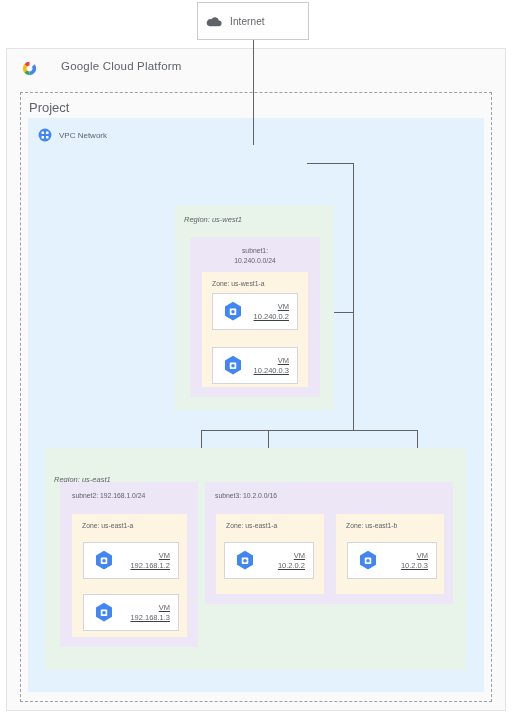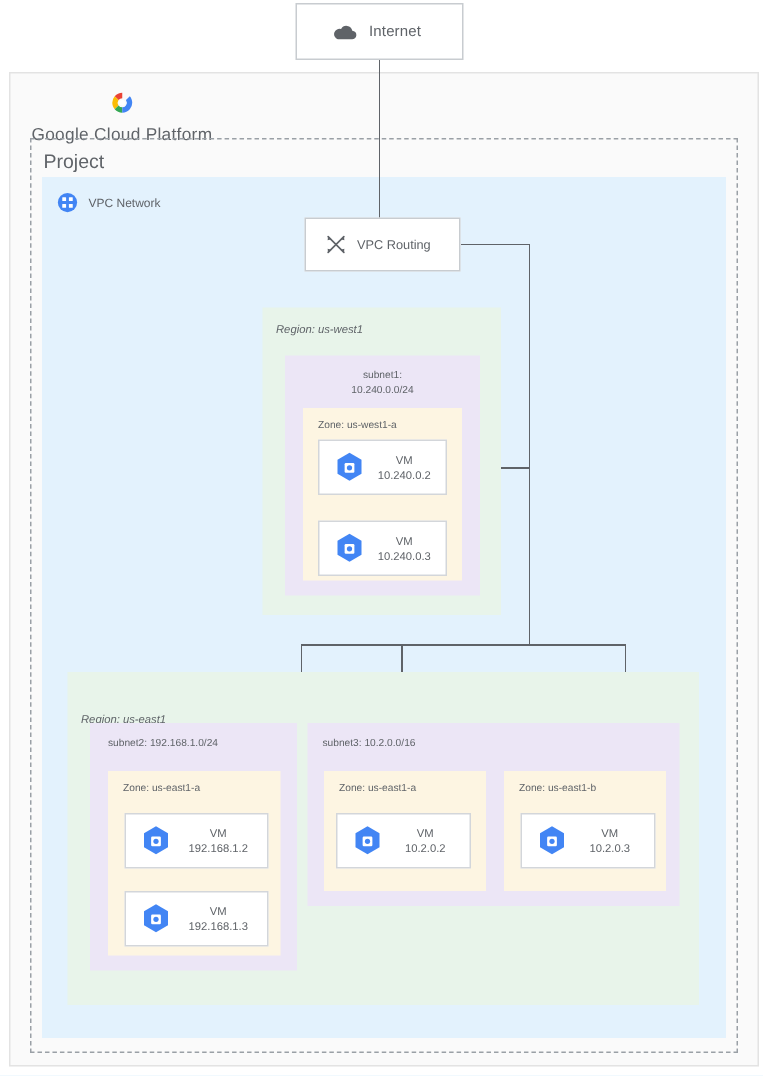--- a/index.html
+++ b/index.html
@@ -14,36 +14,36 @@
   #canvas{position:absolute;left:0;top:0;width:512px;height:717px;}
 
   
   #wires{position:absolute;left:0;top:0;width:512px;height:717px;z-index:1;pointer-events:none;}
 
   
   .internet-box{
     position:absolute;left:197px;top:2px;width:112px;height:38px;
     background:#fff;border:1px solid #c8ccd0;
     display:flex;align-items:center;gap:8px;
-    padding-left:24px;box-sizing:border-box;
+    padding-left:8px;box-sizing:border-box;
     z-index:3;
   }
   .internet-label{font-size:10px;color:#5f6368;letter-spacing:.1px;}
   .cloud-icon{width:16px;height:11px;position:relative;flex:0 0 auto;}
   .cloud-icon svg{display:block;}
 
   
   .gcp-frame{
     position:absolute;left:6px;top:48px;width:500px;height:663px;
     background:#fafafa;border:1px solid #e3e3e3;box-sizing:border-box;
     z-index:0;
   }
   .gcp-header{
     position:absolute;left:14px;top:11px;
-    display:flex;align-items:center;gap:7px;flex-direction:column;
+    display:flex;gap:23px;
   }
   .gcp-title{font-size:11.5px;color:#5f6368;letter-spacing:.2px;}
   .gcp-logo{width:17px;height:17px;flex:0 0 auto;}
 
   
   .project-box{
     position:absolute;left:20px;top:92px;width:472px;height:610px;
     border:1px dashed #9aa0a6;box-sizing:border-box;background:transparent;
     z-index:0;
   }
@@ -94,21 +94,21 @@
   #zone-use-a2{left:216px;top:514px;width:108px;height:80px;}
   #zone-use-b{left:336px;top:514px;width:108px;height:80px;}
 
   
   .vm{
     position:absolute;background:#fff;border:1px solid #d3d6da;box-sizing:border-box;
     display:flex;align-items:center;gap:7px;padding-left:10px;
     z-index:4;
   }
   .vm-icon{width:20px;height:22px;flex:0 0 auto;}
-  .vm-text{display:flex;flex-direction:column;align-items:center;line-height:1.3;flex:1;padding-right:8px;}
+  .vm-text{display:flex;flex-direction:column;align-items:flex-end;line-height:1.3;flex:1;padding-right:8px;text-decoration:underline;}
   .vm-kind{font-size:7.5px;color:#5f6368;}
   .vm-ip{font-size:7.5px;color:#5f6368;}
 
   #vm-usw-1{left:212px;top:293px;width:86px;height:37px;}
   #vm-usw-2{left:212px;top:347px;width:86px;height:37px;}
   #vm-use-1{left:83px;top:542px;width:96px;height:37px;}
   #vm-use-2{left:83px;top:594px;width:96px;height:37px;}
   #vm-use-3{left:224px;top:542px;width:90px;height:37px;}
   #vm-use-4{left:347px;top:542px;width:90px;height:37px;}
 </style>
@@ -173,36 +173,20 @@
             <rect x="13.6" y="6" width="4.4" height="4.4" rx=".6"></rect>
             <rect x="6" y="13.6" width="4.4" height="4.4" rx=".6"></rect>
             <rect x="13.6" y="13.6" width="4.4" height="4.4" rx=".6"></rect>
           </g>
         </svg>
       </span>
       <span class="vpc-header-label">VPC Network</span>
     </div>
   </div>
 
-  <div class="routing-box">
-    <span class="routing-icon">
-      <svg viewBox="0 0 24 24" width="14" height="14" aria-hidden="true">
-        <g stroke="#5f6368" stroke-width="1.9" fill="none" stroke-linecap="round">
-          <path d="M3 3l18 18M21 3L3 21"></path>
-        </g>
-        <g fill="#5f6368">
-          <path d="M21 2.2l.6 5-4.6-1.1z"></path>
-          <path d="M3 2.2l4 3.9-4.6 1.1z"></path>
-          <path d="M21 21.8l-4-3.9 4.6-1.1z"></path>
-          <path d="M3 21.8l-.6-5 4.6 1.1z"></path>
-        </g>
-      </svg>
-    </span>
-    <span class="routing-label">VPC Routing</span>
-  </div>
 
   <div class="region" id="region-usw">
     <span class="region-label">Region: us-west1</span>
   </div>
 
   <div class="subnet" id="subnet1">
     <span class="subnet-label">
       <span>subnet1:</span><br>
       <span>10.240.0.0/24</span>
     </span>

